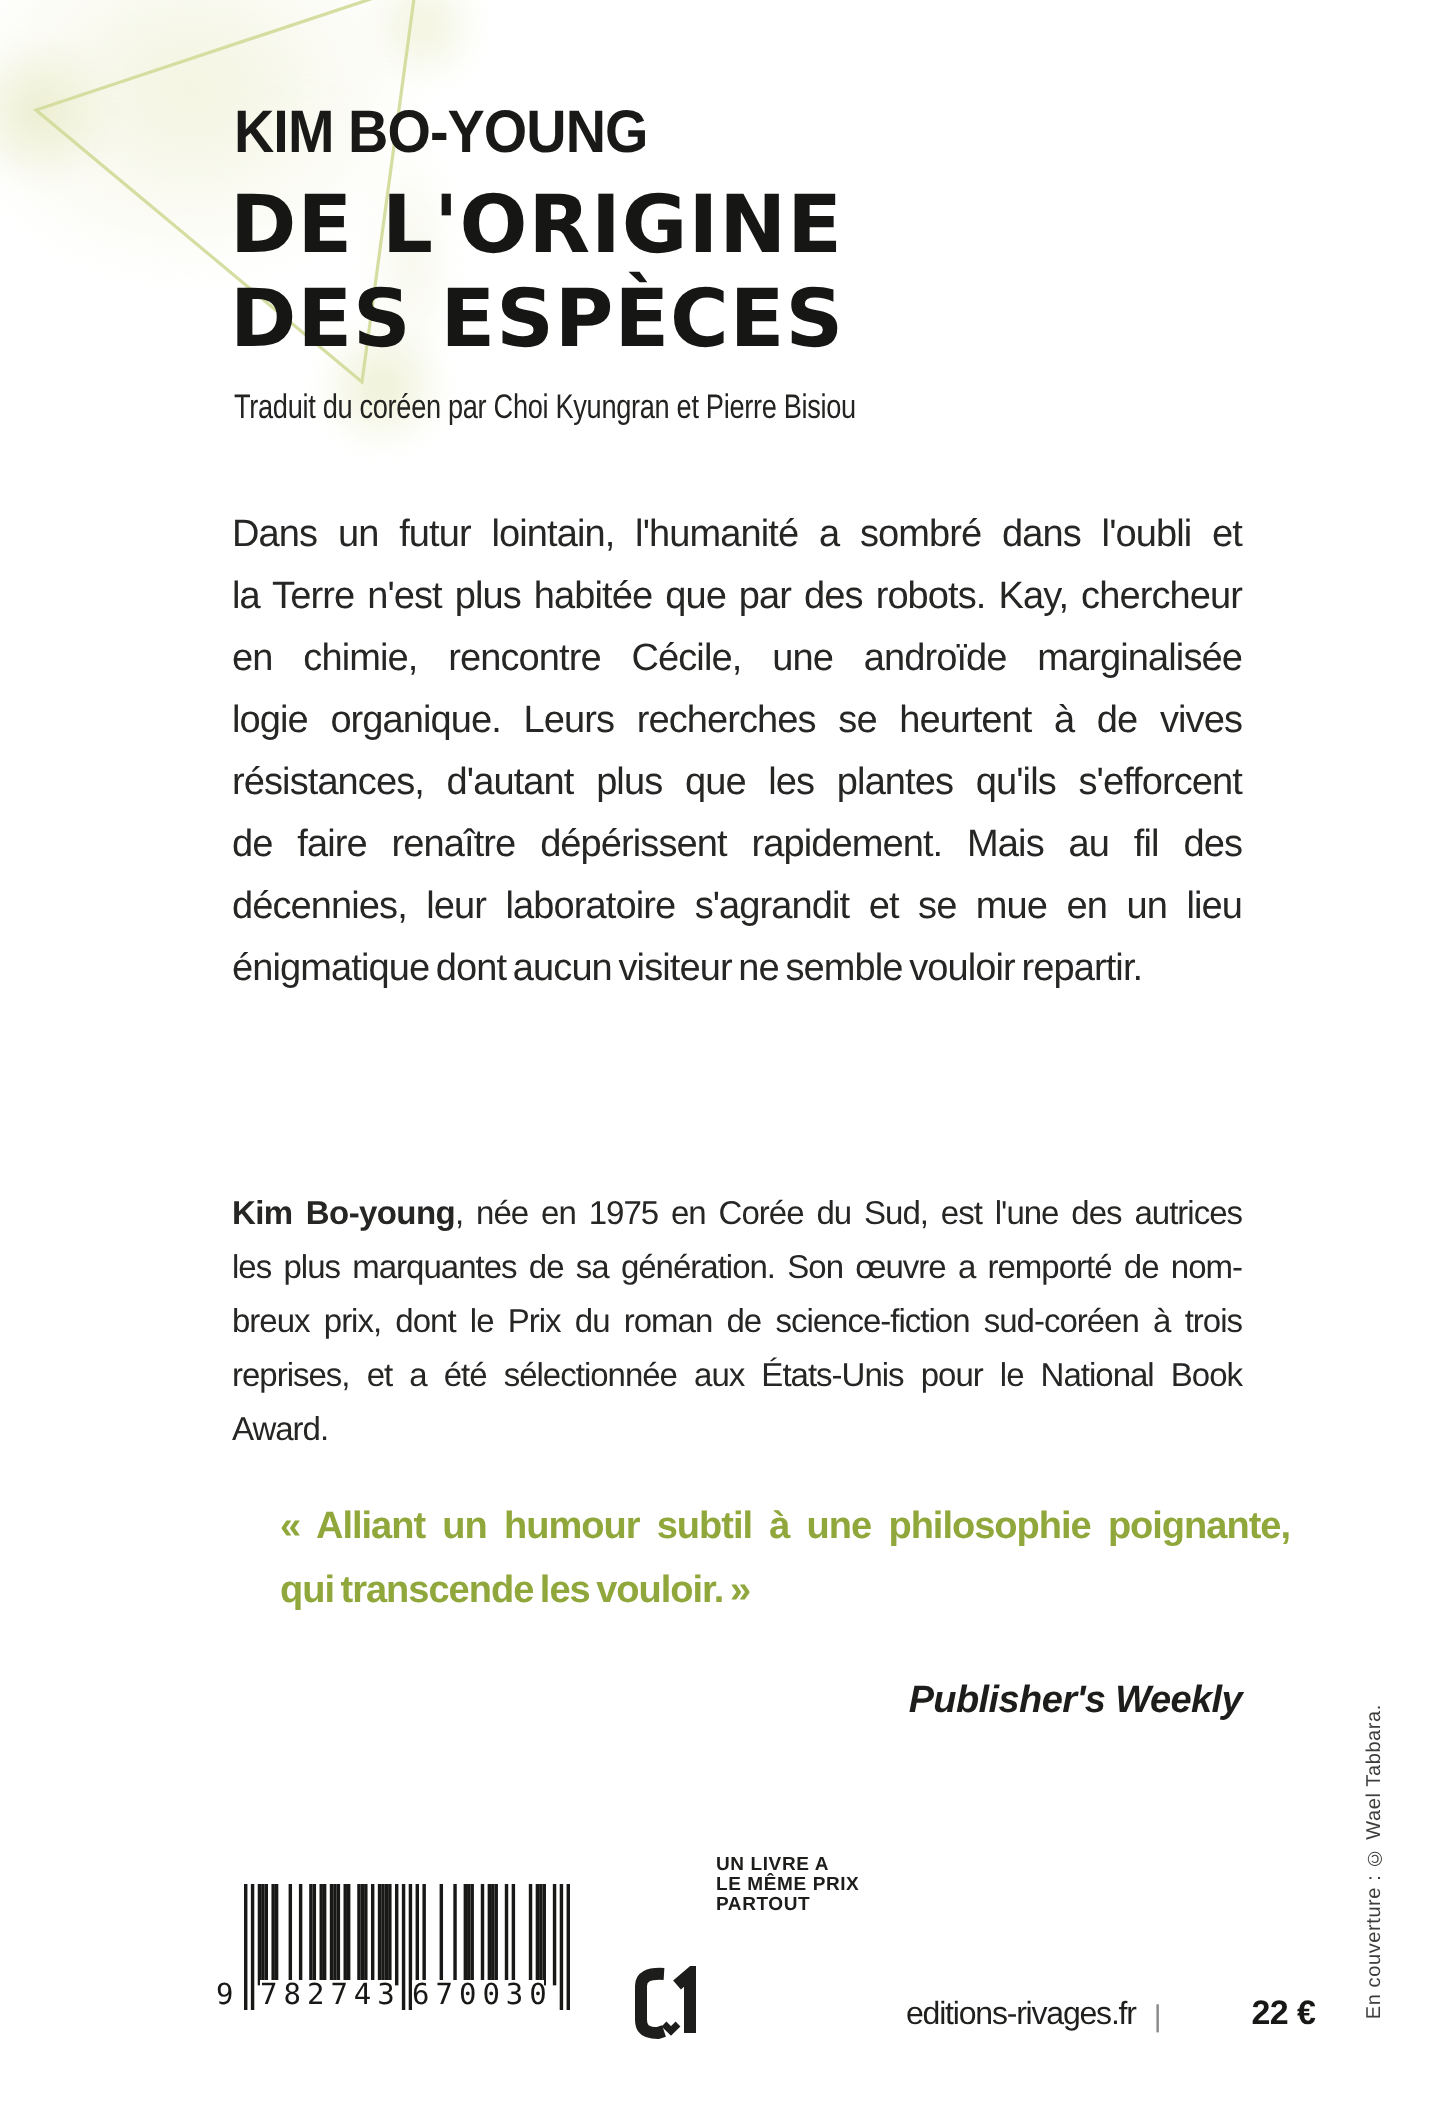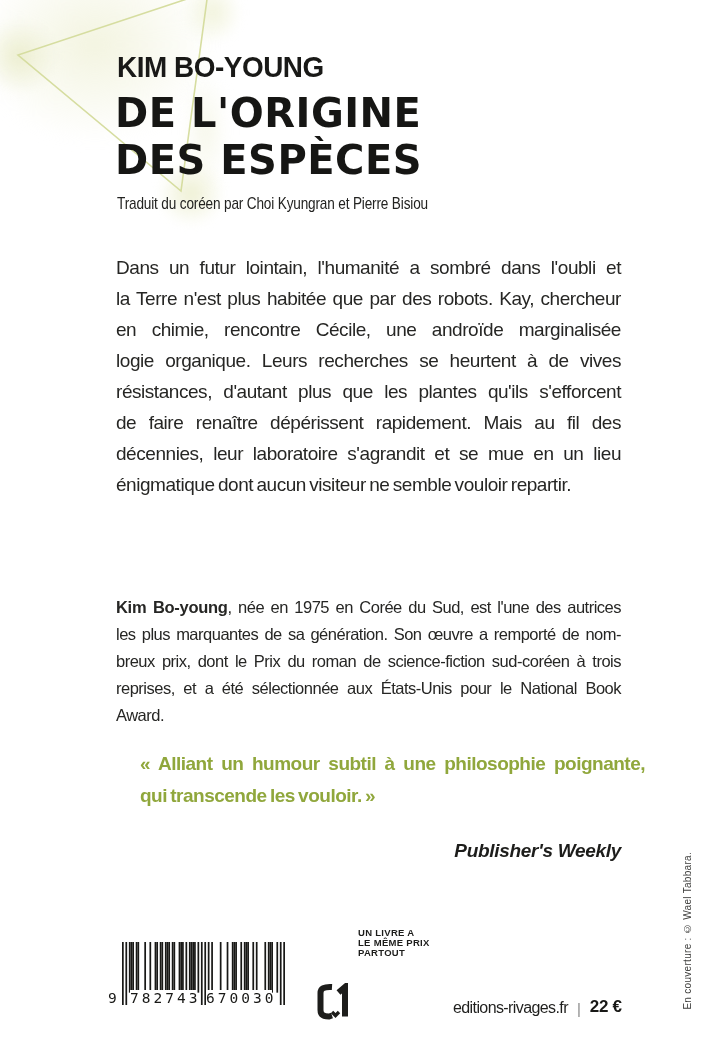--- a/index.html
+++ b/index.html
@@ -72,21 +72,21 @@
   .bc-g2{left:98px;width:66px;text-align:center;letter-spacing:3px;}
 
   .price-logo{position:absolute;left:316px;top:983px;width:37px;height:37px;}
   .logo-caption{position:absolute;left:358px;top:928px;
     font-size:9.5px;font-weight:bold;line-height:9.8px;letter-spacing:.3px;color:#1d1d1b;}
 
   .imprint{position:absolute;left:453px;top:995px;height:22px;
     display:flex;align-items:flex-end;gap:9px;white-space:nowrap;}
   .publisher-url{font-size:16px;letter-spacing:-.6px;color:#1f1f1d;}
   .price-sep{font-size:15px;color:#8a8a8a;font-weight:300;}
-  .price{font-size:17px;font-weight:bold;color:#181816;letter-spacing:-.3px;}
+  .price{font-size:17px;font-weight:bold;color:#181816;letter-spacing:-.3px;margin-left:36px;}
 
   .photo-credit{position:absolute;right:27px;bottom:44px;
     writing-mode:vertical-rl;transform:rotate(180deg);
     font-size:10px;letter-spacing:.3px;color:#3d3d3b;white-space:nowrap;}
 </style>
 </head>
 <body>
 
 <div class="page">
 

